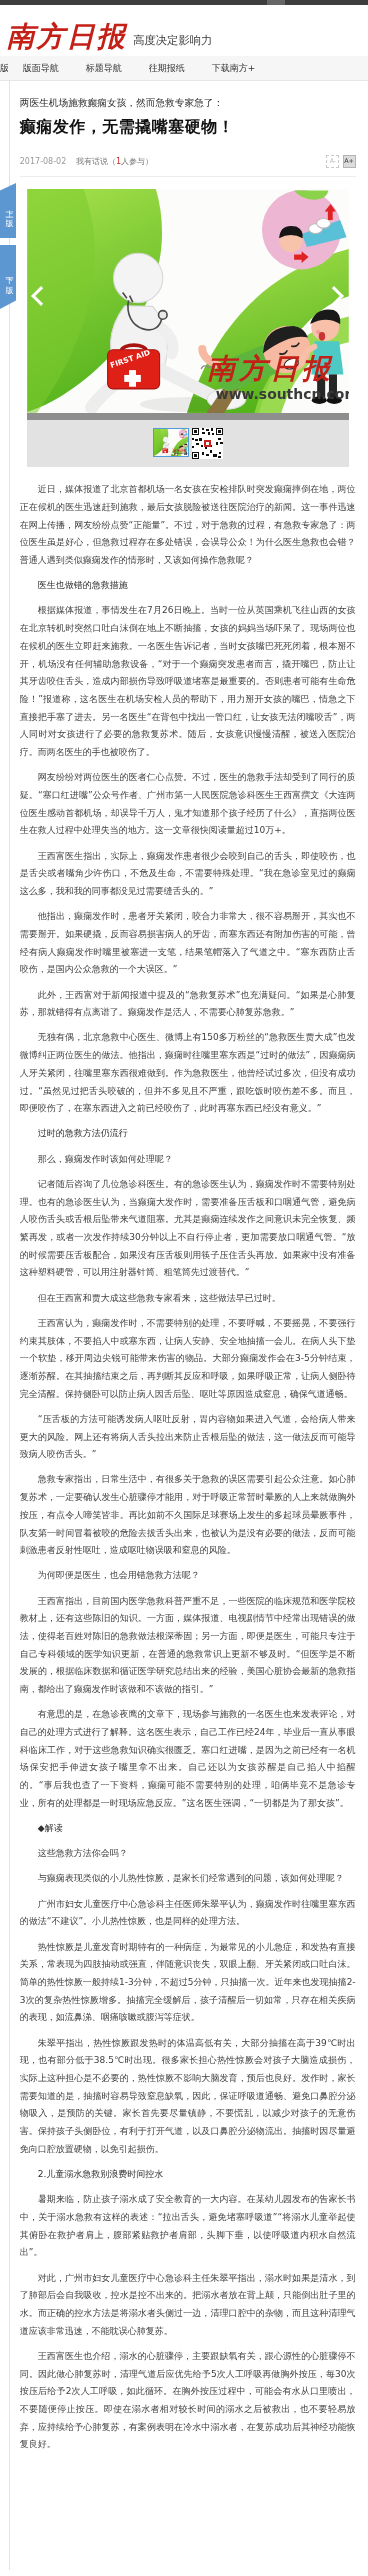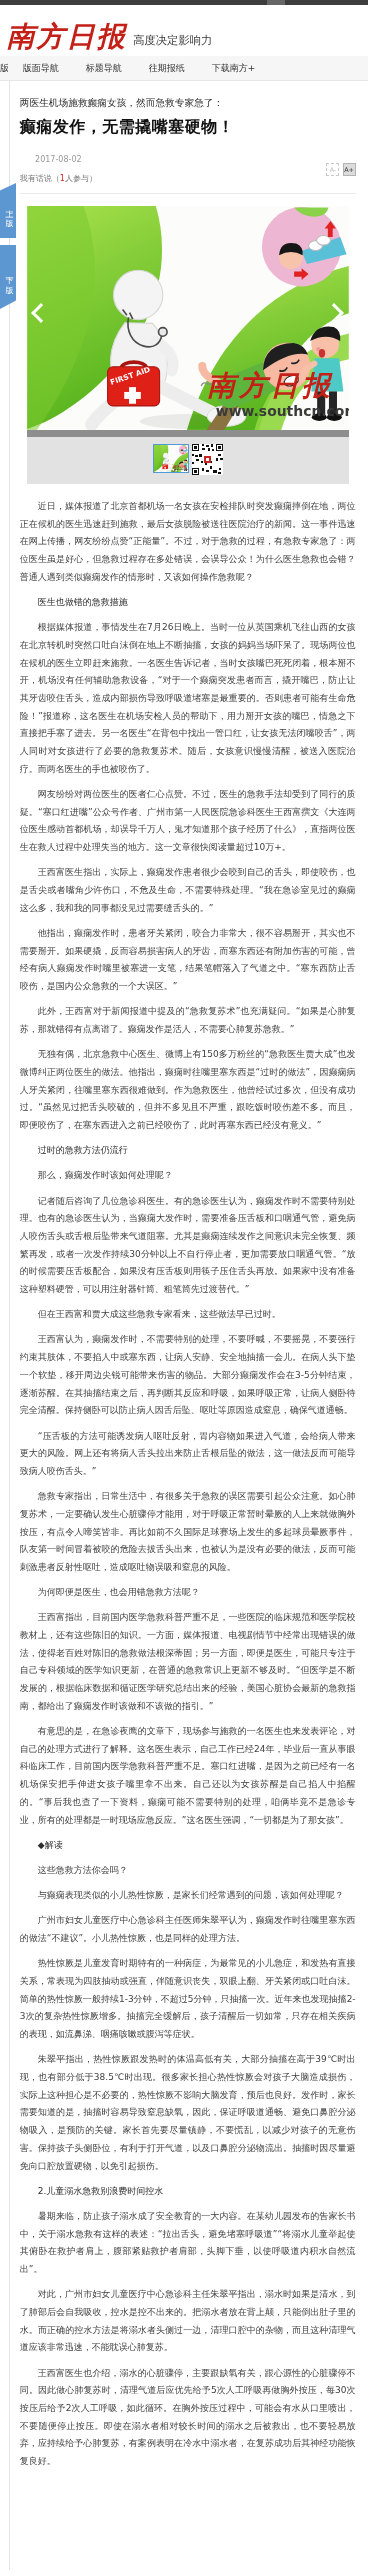--- a/index.html
+++ b/index.html
@@ -25,21 +25,21 @@
   .nav-item.partial { width:7.5px; overflow:hidden; margin-right:-11.8px; }
 
   
   .main { margin-left:8.6px; border-left:0.5px solid #e3e3e3; padding:16px 13.4px 0 10.2px;
           min-height:2489px; position:relative; background:#fff; }
 
   .kicker { font-size:9.7px; color:#2b2b2b; margin-bottom:6.4px; }
   .title  { font-size:16px; font-weight:bold; color:#111; letter-spacing:0.5px; margin-bottom:17px; }
 
   .meta-row { display:flex; align-items:center; justify-content:space-between; }
-  .meta-left { display:flex; align-items:center; gap:9.7px; font-size:8px;flex-direction:column; }
+  .meta-left { display:flex; align-items:center; gap:9.7px; font-size:8px; }
   .meta-date { color:#999; }
   .meta-comments { color:#777; }
   .meta-comments .count { color:#d0281e; }
   .font-btns { display:flex; gap:3.2px; }
   .font-btn { width:13px; height:13px; font-size:6.4px; display:flex; align-items:center;
               justify-content:center; cursor:pointer; }
   .font-btn.minus { border:0.5px dashed #c9c9c9; color:#bcbcbc; background:#fff; }
   .font-btn.plus  { border:0.5px solid #b3b3b3; color:#333; background:#dcdcdc; }
 
   .divider { border:none; border-top:0.5px solid #ececec; margin:8.6px 0 0; }
@@ -262,21 +262,21 @@
       <p>无独有偶，北京急救中心医生、微博上有150多万粉丝的“急救医生贾大成”也发微博纠正两位医生的做法。他指出，癫痫时往嘴里塞东西是“过时的做法”，因癫痫病人牙关紧闭，往嘴里塞东西很难做到。作为急救医生，他曾经试过多次，但没有成功过。“虽然见过把舌头咬破的，但并不多见且不严重，跟吃饭时咬伤差不多。而且，即便咬伤了，在塞东西进入之前已经咬伤了，此时再塞东西已经没有意义。”</p>
       <p class="heading">过时的急救方法仍流行</p>
       <p>那么，癫痫发作时该如何处理呢？</p>
       <p>记者随后咨询了几位急诊科医生。有的急诊医生认为，癫痫发作时不需要特别处理。也有的急诊医生认为，当癫痫大发作时，需要准备压舌板和口咽通气管，避免病人咬伤舌头或舌根后坠带来气道阻塞。尤其是癫痫连续发作之间意识未完全恢复、频繁再发，或者一次发作持续30分钟以上不自行停止者，更加需要放口咽通气管。“放的时候需要压舌板配合，如果没有压舌板则用筷子压住舌头再放。如果家中没有准备这种塑料硬管，可以用注射器针筒、粗笔筒先过渡替代。”</p>
       <p>但在王西富和贾大成这些急救专家看来，这些做法早已过时。</p>
       <p>王西富认为，癫痫发作时，不需要特别的处理，不要呼喊，不要摇晃，不要强行约束其肢体，不要掐人中或塞东西，让病人安静、安全地抽搐一会儿。在病人头下垫一个软垫，移开周边尖锐可能带来伤害的物品。大部分癫痫发作会在3-5分钟结束，逐渐苏醒。在其抽搐结束之后，再判断其反应和呼吸，如果呼吸正常，让病人侧卧待完全清醒。保持侧卧可以防止病人因舌后坠、呕吐等原因造成窒息，确保气道通畅。</p>
       <p>“压舌板的方法可能诱发病人呕吐反射，胃内容物如果进入气道，会给病人带来更大的风险。网上还有将病人舌头拉出来防止舌根后坠的做法，这一做法反而可能导致病人咬伤舌头。”</p>
       <p>急救专家指出，日常生活中，有很多关于急救的误区需要引起公众注意。如心肺复苏术，一定要确认发生心脏骤停才能用，对于呼吸正常暂时晕厥的人上来就做胸外按压，有点令人啼笑皆非。再比如前不久国际足球赛场上发生的多起球员晕厥事件，队友第一时间冒着被咬的危险去拔舌头出来，也被认为是没有必要的做法，反而可能刺激患者反射性呕吐，造成呕吐物误吸和窒息的风险。</p>
       <p>为何即便是医生，也会用错急救方法呢？</p>
       <p>王西富指出，目前国内医学急救科普严重不足，一些医院的临床规范和医学院校教材上，还有这些陈旧的知识。一方面，媒体报道、电视剧情节中经常出现错误的做法，使得老百姓对陈旧的急救做法根深蒂固；另一方面，即便是医生，可能只专注于自己专科领域的医学知识更新，在普通的急救常识上更新不够及时。“但医学是不断发展的，根据临床数据和循证医学研究总结出来的经验，美国心脏协会最新的急救指南，都给出了癫痫发作时该做和不该做的指引。”</p>
-      <p>有意思的是，在急诊夜鹰的文章下，现场参与施救的一名医生也来发表评论，对自己的处理方式进行了解释。这名医生表示，自己工作已经24年，毕业后一直从事眼科临床工作，目前国内医学急救科普严重不足。塞口红进嘴，是因为之前已经有一名机场保安把手伸进女孩子嘴里拿不出来。自己还以为女孩苏醒是自己掐人中掐醒的。“事后我也查了一下资料，癫痫可能不需要特别的处理，咱俩毕竟不是急诊专业，所有的处理都是一时现场应急反应。”这名医生强调，“一切都是为了那女孩”。</p>
+      <p>有意思的是，在急诊夜鹰的文章下，现场参与施救的一名医生也来发表评论，对自己的处理方式进行了解释。这名医生表示，自己工作已经24年，毕业后一直从事眼科临床工作，对于这些急救知识确实很匮乏。塞口红进嘴，是因为之前已经有一名机场保安把手伸进女孩子嘴里拿不出来。自己还以为女孩苏醒是自己掐人中掐醒的。“事后我也查了一下资料，癫痫可能不需要特别的处理，咱俩毕竟不是急诊专业，所有的处理都是一时现场应急反应。”这名医生强调，“一切都是为了那女孩”。</p>
       <p class="heading">◆解读</p>
       <p>这些急救方法你会吗？</p>
       <p>与癫痫表现类似的小儿热性惊厥，是家长们经常遇到的问题，该如何处理呢？</p>
       <p>广州市妇女儿童医疗中心急诊科主任医师朱翠平认为，癫痫发作时往嘴里塞东西的做法“不建议”。小儿热性惊厥，也是同样的处理方法。</p>
       <p>热性惊厥是儿童发育时期特有的一种病症，为最常见的小儿急症，和发热有直接关系，常表现为四肢抽动或强直，伴随意识丧失，双眼上翻、牙关紧闭或口吐白沫。简单的热性惊厥一般持续1-3分钟，不超过5分钟，只抽搐一次。近年来也发现抽搐2-3次的复杂热性惊厥增多。抽搐完全缓解后，孩子清醒后一切如常，只存在相关疾病的表现，如流鼻涕、咽痛咳嗽或腹泻等症状。</p>
       <p>朱翠平指出，热性惊厥跟发热时的体温高低有关，大部分抽搐在高于39℃时出现，也有部分低于38.5℃时出现。很多家长担心热性惊厥会对孩子大脑造成损伤，实际上这种担心是不必要的，热性惊厥不影响大脑发育，预后也良好。发作时，家长需要知道的是，抽搐时容易导致窒息缺氧，因此，保证呼吸道通畅、避免口鼻腔分泌物吸入，是预防的关键。家长首先要尽量镇静，不要慌乱，以减少对孩子的无意伤害。保持孩子头侧卧位，有利于打开气道，以及口鼻腔分泌物流出。抽搐时因尽量避免向口腔放置硬物，以免引起损伤。</p>
       <p class="heading">2.儿童溺水急救别浪费时间控水</p>
       <p>暑期来临，防止孩子溺水成了安全教育的一大内容。在某幼儿园发布的告家长书中，关于溺水急救有这样的表述：“拉出舌头，避免堵塞呼吸道”“将溺水儿童举起使其俯卧在救护者肩上，腹部紧贴救护者肩部，头脚下垂，以使呼吸道内积水自然流出”。</p>
       <p>对此，广州市妇女儿童医疗中心急诊科主任朱翠平指出，溺水时如果是清水，到了肺部后会自我吸收，控水是控不出来的。把溺水者放在背上颠，只能倒出肚子里的水。而正确的控水方法是将溺水者头侧过一边，清理口腔中的杂物，而且这种清理气道应该非常迅速，不能耽误心肺复苏。</p>
       <p>王西富医生也介绍，溺水的心脏骤停，主要跟缺氧有关，跟心源性的心脏骤停不同。因此做心肺复苏时，清理气道后应优先给予5次人工呼吸再做胸外按压，每30次按压后给予2次人工呼吸，如此循环。在胸外按压过程中，可能会有水从口里喷出，不要随便停止按压。即使在溺水者相对较长时间的溺水之后被救出，也不要轻易放弃，应持续给予心肺复苏，有案例表明在冷水中溺水者，在复苏成功后其神经功能恢复良好。</p>

